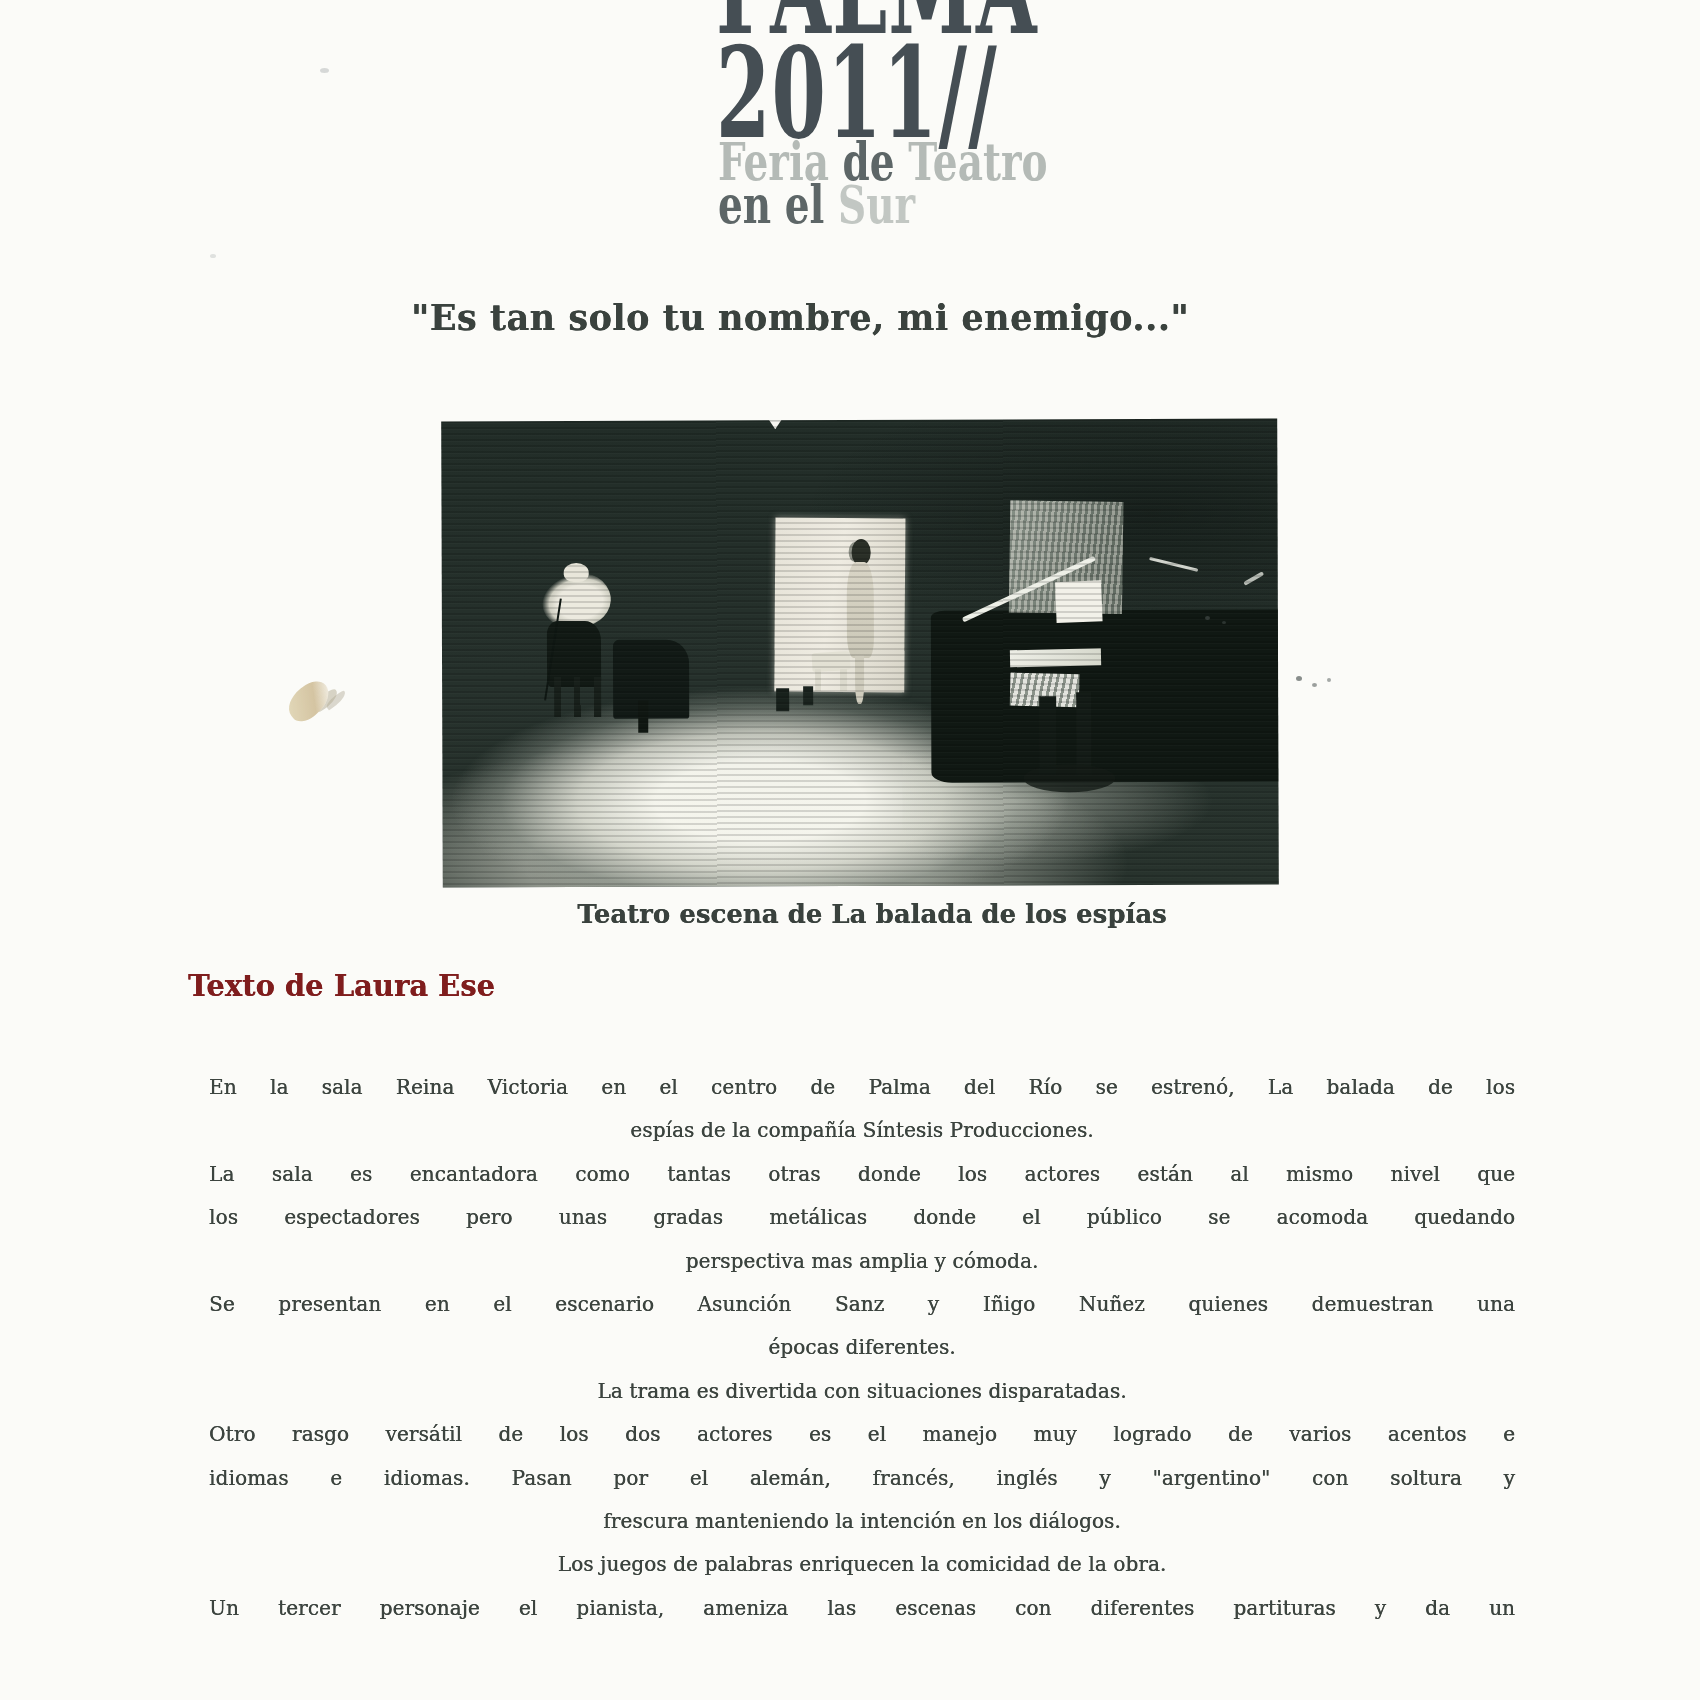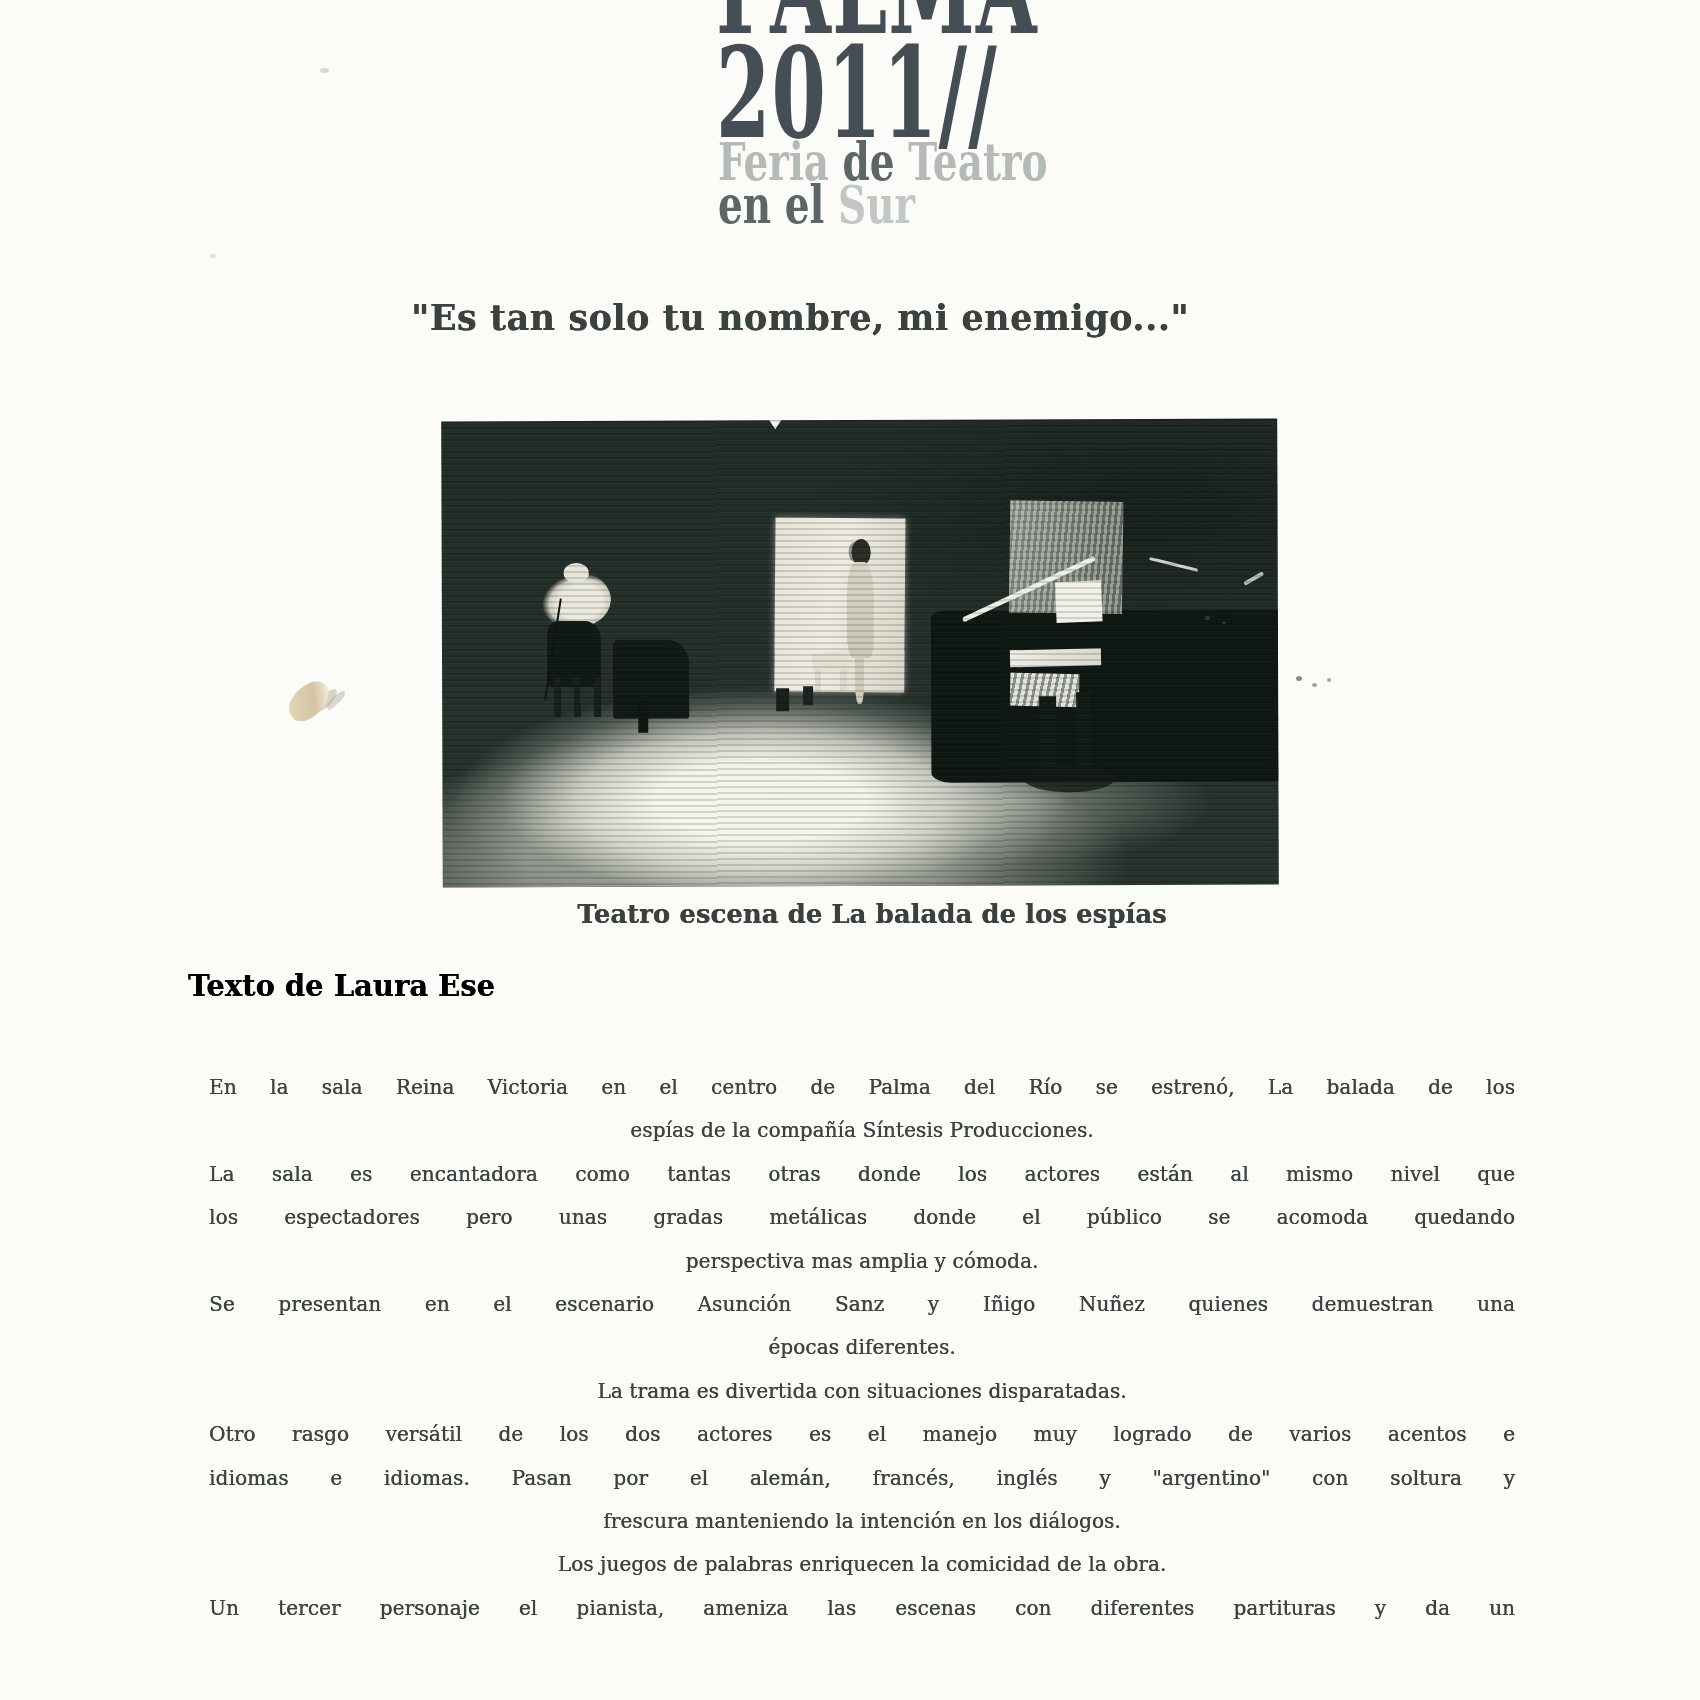--- a/index.html
+++ b/index.html
@@ -98,21 +98,21 @@
   .scratch1{left:84.6%;top:31%;width:6%;height:3px;z-index:14;background:rgba(240,242,234,.85);transform:rotate(14deg);border-radius:2px;}
   .scratch2{left:95.8%;top:34%;width:2.6%;height:4px;z-index:14;background:rgba(235,238,229,.75);transform:rotate(-30deg);border-radius:2px;}
 
   
   .caption{
     position:absolute;left:442px;top:899px;width:860px;text-align:center;
     font-size:26px;font-weight:bold;color:#39413d;text-shadow:.3px 0 0 currentColor;
   }
   .byline{
     position:absolute;left:188px;top:969px;
-    font-size:29px;font-weight:bold;color:#000000;text-shadow:.25px 0 0 currentColor;
+    font-size:29px;font-weight:bold;color:#7f1d1d;text-shadow:.25px 0 0 currentColor;
   }
 
   
   .article{position:absolute;left:180px;top:1066px;width:1335px;color:#3c443f;}
   .line{
     font-size:20px;line-height:43.4px;height:43.4px;overflow:visible;white-space:normal;
     text-shadow:.35px 0 0 currentColor;letter-spacing:.1px;margin-left:29px;
   }
   .jl{text-align:justify;text-align-last:justify;}
   .ll{text-align:center;}

